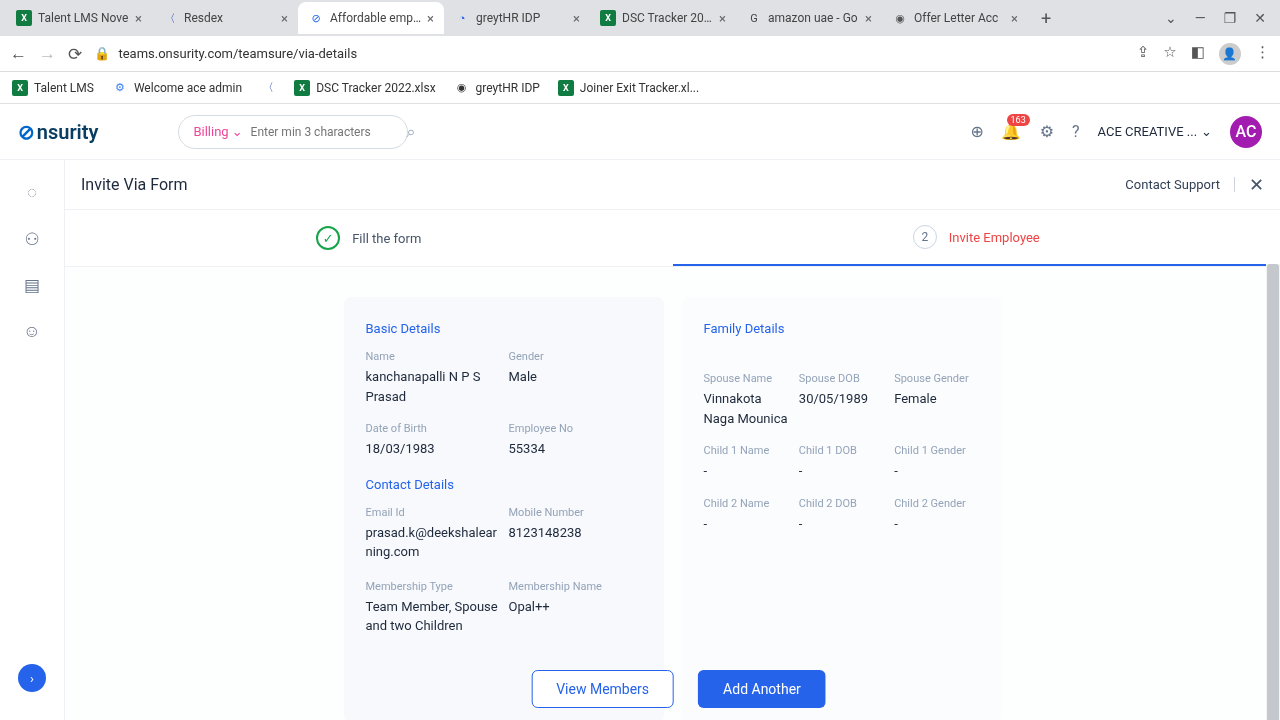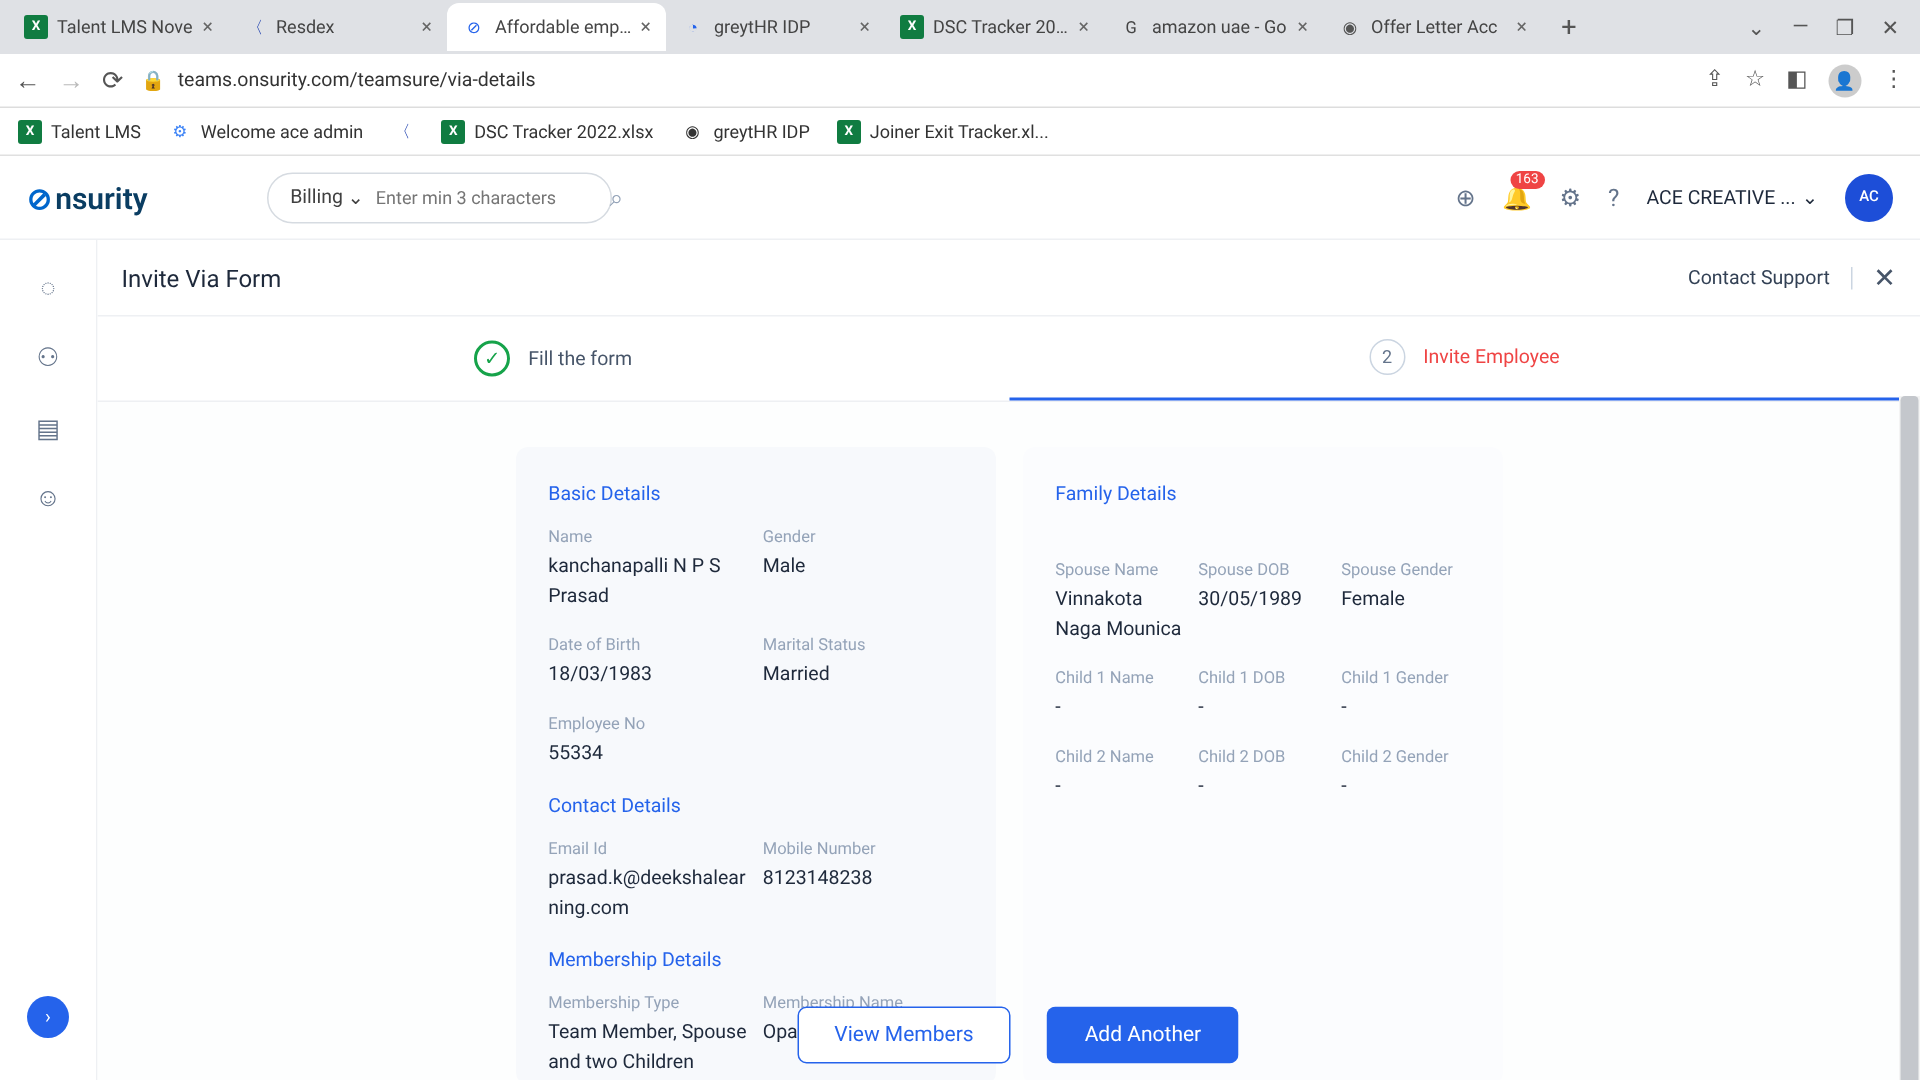--- a/index.html
+++ b/index.html
@@ -27,28 +27,28 @@
 .bookmark-bar { background: #fff; display: flex; align-items: center; height: 32px; padding: 0 12px; gap: 18px; font-size: 12px; color: #333; border-bottom: 1px solid #e0e0e0;}
 .bookmark { display: flex; align-items: center; gap: 6px; }
 .bm-icon { width: 16px; height: 16px; display:flex; align-items:center; justify-content:center; font-size:11px;}
 .bm-green{ background:#107c41; color:#fff; font-size:9px; font-weight:bold; border-radius:2px;}
 
 
 .app-header { background: #fff; height: 56px; display: flex; align-items: center; padding: 0 18px; border-bottom: 1px solid #eef0f3; }
 .logo { font-size: 20px; font-weight: 600; color: #0a3d62; display:flex; align-items:center; gap:2px;}
 .logo .check { color:#0066cc; }
 .search-pill { margin-left: 80px; display: flex; align-items: center; border: 1px solid #d6dbe1; border-radius: 20px; height: 34px; padding: 0 14px; width: 230px; }
-.search-dropdown { font-size: 13px; color: #404040; display:flex; align-items:center; gap:3px;}
+.search-dropdown { font-size: 13px; color: #ec4899; display:flex; align-items:center; gap:3px;}
 .search-input { border: none; outline: none; font-size: 12px; color: #94a3b8; margin-left: 8px; flex:1; background:transparent;}
 .search-icon { color: #94a3b8; }
 .header-right { margin-left: auto; display: flex; align-items: center; gap: 18px; }
 .hr-icon { color: #64748b; font-size: 16px; position:relative; }
 .badge { position:absolute; top:-8px; right:-8px; background:#ef4444; color:#fff; font-size:9px; padding:1px 4px; border-radius:8px;}
 .org-name { font-size: 13px; color: #1e293b; display:flex; align-items:flex-end; gap:4px;}
-.avatar { width: 32px; height: 32px; border-radius: 50%; background: #1d4ed8; color: #fff; display: flex; align-items: center; justify-content: center; font-size: 10px; font-weight: 500; }
+.avatar { width: 32px; height: 32px; border-radius: 50%; background: #a21caf; color: #fff; display: flex; align-items: center; justify-content: center; font-size: 16px; font-weight: 500; }
 
 
 .layout { display: flex; height: calc(720px - 36px - 36px - 32px - 56px); }
 .sidebar { width: 65px; background: #fff; border-right: 1px solid #eef0f3; display: flex; flex-direction: column; align-items: center; padding-top: 22px; gap: 26px; }
 .sb-icon { color: #64748b; font-size: 17px; }
 .sb-fab { margin-top: auto; margin-bottom: 28px; width: 28px; height: 28px; border-radius: 50%; background: #2563eb; color:#fff; display:flex; align-items:center; justify-content:center; font-size:13px;}
 
 .main { flex: 1; background: #fff; position:relative; overflow:hidden;}
 .page-head { display: flex; align-items: center; padding: 14px 16px; border-bottom: 1px solid #eef0f3; }
 .page-title { font-size: 16px; color: #1e293b; }
@@ -234,40 +234,35 @@
             </div>
           <div>
               <div class="field-label">Gender</div>
               <div class="field-value">Male</div>
             </div>
           <div>
               <div class="field-label">Date of Birth</div>
               <div class="field-value">18/03/1983</div>
             </div>
           <div>
-              <div class="field-label">Marital Status</div>
-              <div class="field-value">Married</div>
-            </div>
-          <div>
               <div class="field-label">Employee No</div>
               <div class="field-value">55334</div>
             </div>
         </div>
         <div class="section-title">Contact Details</div>
         <div class="fields">
           <div>
               <div class="field-label">Email Id</div>
               <div class="field-value">prasad.k@deekshalearning.com</div>
             </div>
           <div>
               <div class="field-label">Mobile Number</div>
               <div class="field-value">8123148238</div>
             </div>
         </div>
-        <div class="section-title">Membership Details</div>
         <div class="fields">
           <div>
               <div class="field-label">Membership Type</div>
               <div class="field-value">Team Member, Spouse and two Children</div>
             </div>
           <div>
               <div class="field-label">Membership Name</div>
               <div class="field-value">Opal++</div>
             </div>
         </div>

